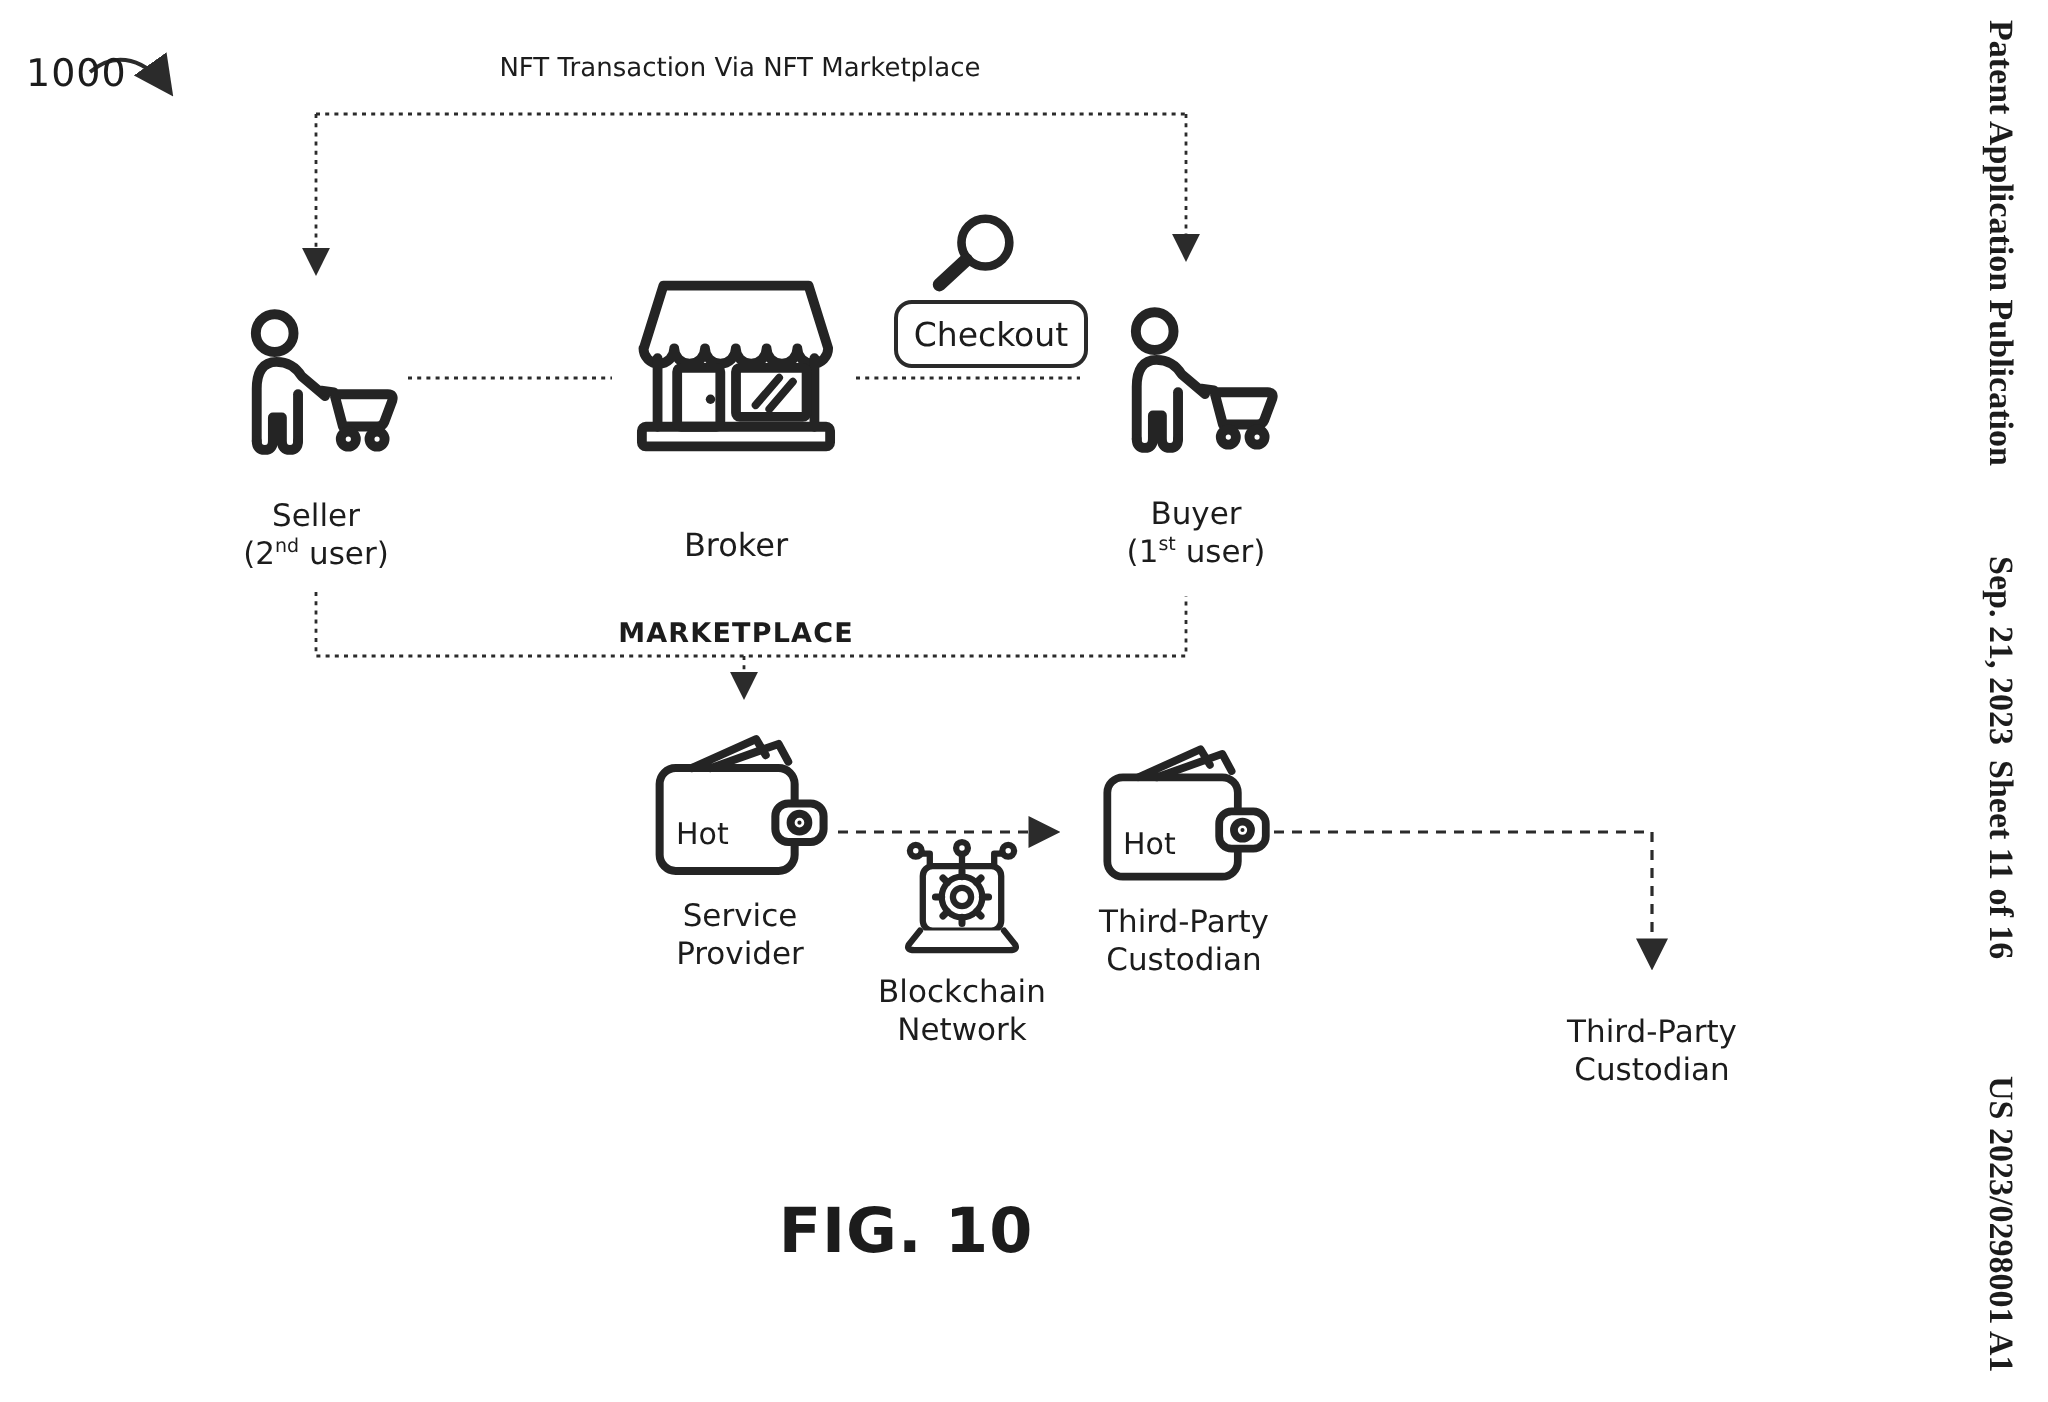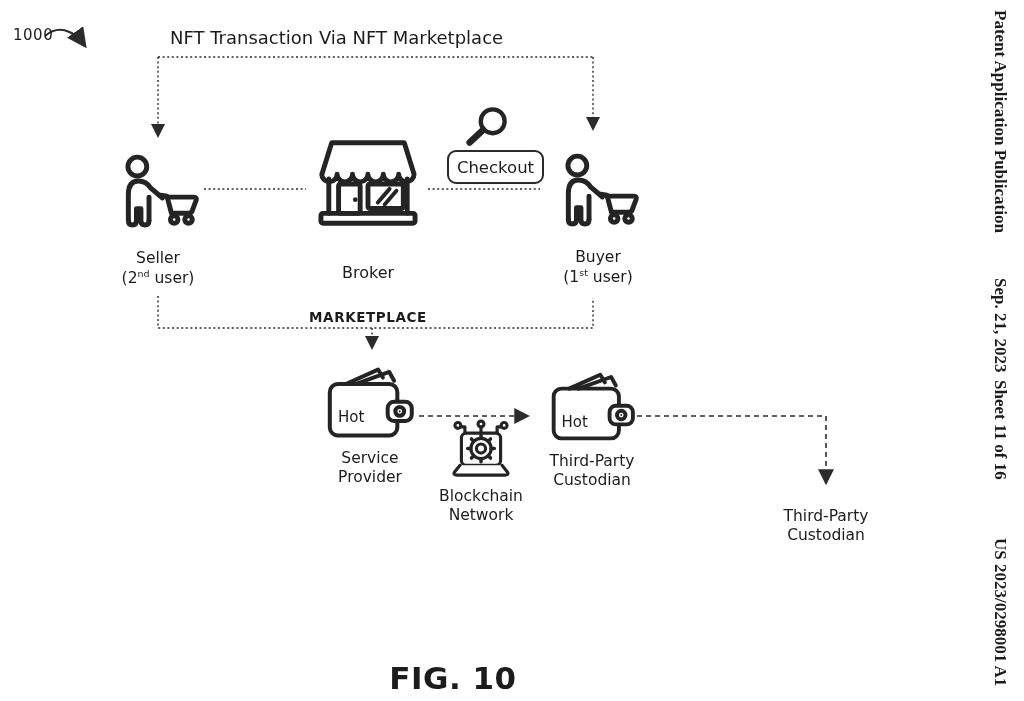--- a/index.html
+++ b/index.html
@@ -5,22 +5,22 @@
   html,body{margin:0;padding:0;}
   body{
     width:1024px;height:701px;position:relative;overflow:hidden;
     background:#ffffff;color:#1c1c1c;
     font-family:"DejaVu Sans", sans-serif;
   }
   .abs{position:absolute;}
   
   svg.connectors{position:absolute;left:0;top:0;width:1024px;height:701px;pointer-events:none;}
   
-  .ref-number{left:13px;top:26px;font-size:15px;letter-spacing:.5px;}
-  .diagram-title{left:170px;top:27px;width:400px;text-align:left;font-size:18px;}
+  .ref-number{left:13px;top:26px;font-size:19px;letter-spacing:.5px;}
+  .diagram-title{left:170px;top:27px;width:400px;text-align:center;font-size:13px;}
   
   .node{display:flex;flex-direction:column;align-items:center;text-align:center;}
   .node .cap{font-size:15.5px;line-height:1.22;margin-top:7px;}
   .node .cap2{font-size:15.5px;line-height:1.22;}
   sup{font-size:9.5px;}
   .seller{left:106px;top:154px;width:104px;}
   .buyer{left:546px;top:153px;width:104px;}
   .broker{left:298px;top:132px;width:140px;gap:23px;}
   .broker .cap{font-size:16px;margin-top:8px;}
   .broker .cap2{font-size:13.5px;font-weight:bold;letter-spacing:.6px;margin-top:3px;}
@@ -33,21 +33,21 @@
   }
   .sp-node{left:322px;top:363px;width:96px;}
   .hot-node{left:546px;top:368px;width:92px;}
   .cold-node{left:780px;top:500px;width:92px;}
   .bc-node{left:435px;top:419px;width:92px;}
   .bc-node .cap{margin-top:2px;}
   .wallet-wrap{position:relative;text-align:right;}
   .wallet-text{
     position:absolute;left:13px;top:45px;font-size:15px;color:#1c1c1c;
   }
-  .fig-caption{left:353px;top:660px;width:200px;text-align:center;
+  .fig-caption{left:353px;top:598px;width:200px;text-align:center;
     font-size:31px;font-weight:bold;letter-spacing:.5px;}
   
   .margin-text{
     writing-mode:vertical-rl;
     font-family:"Liberation Serif", serif;font-weight:bold;font-size:17px;
     white-space:nowrap;right:14px;
   }
   .m-pub{top:10px;}
   .m-date{top:278px;}
   .m-sheet{top:380px;}

